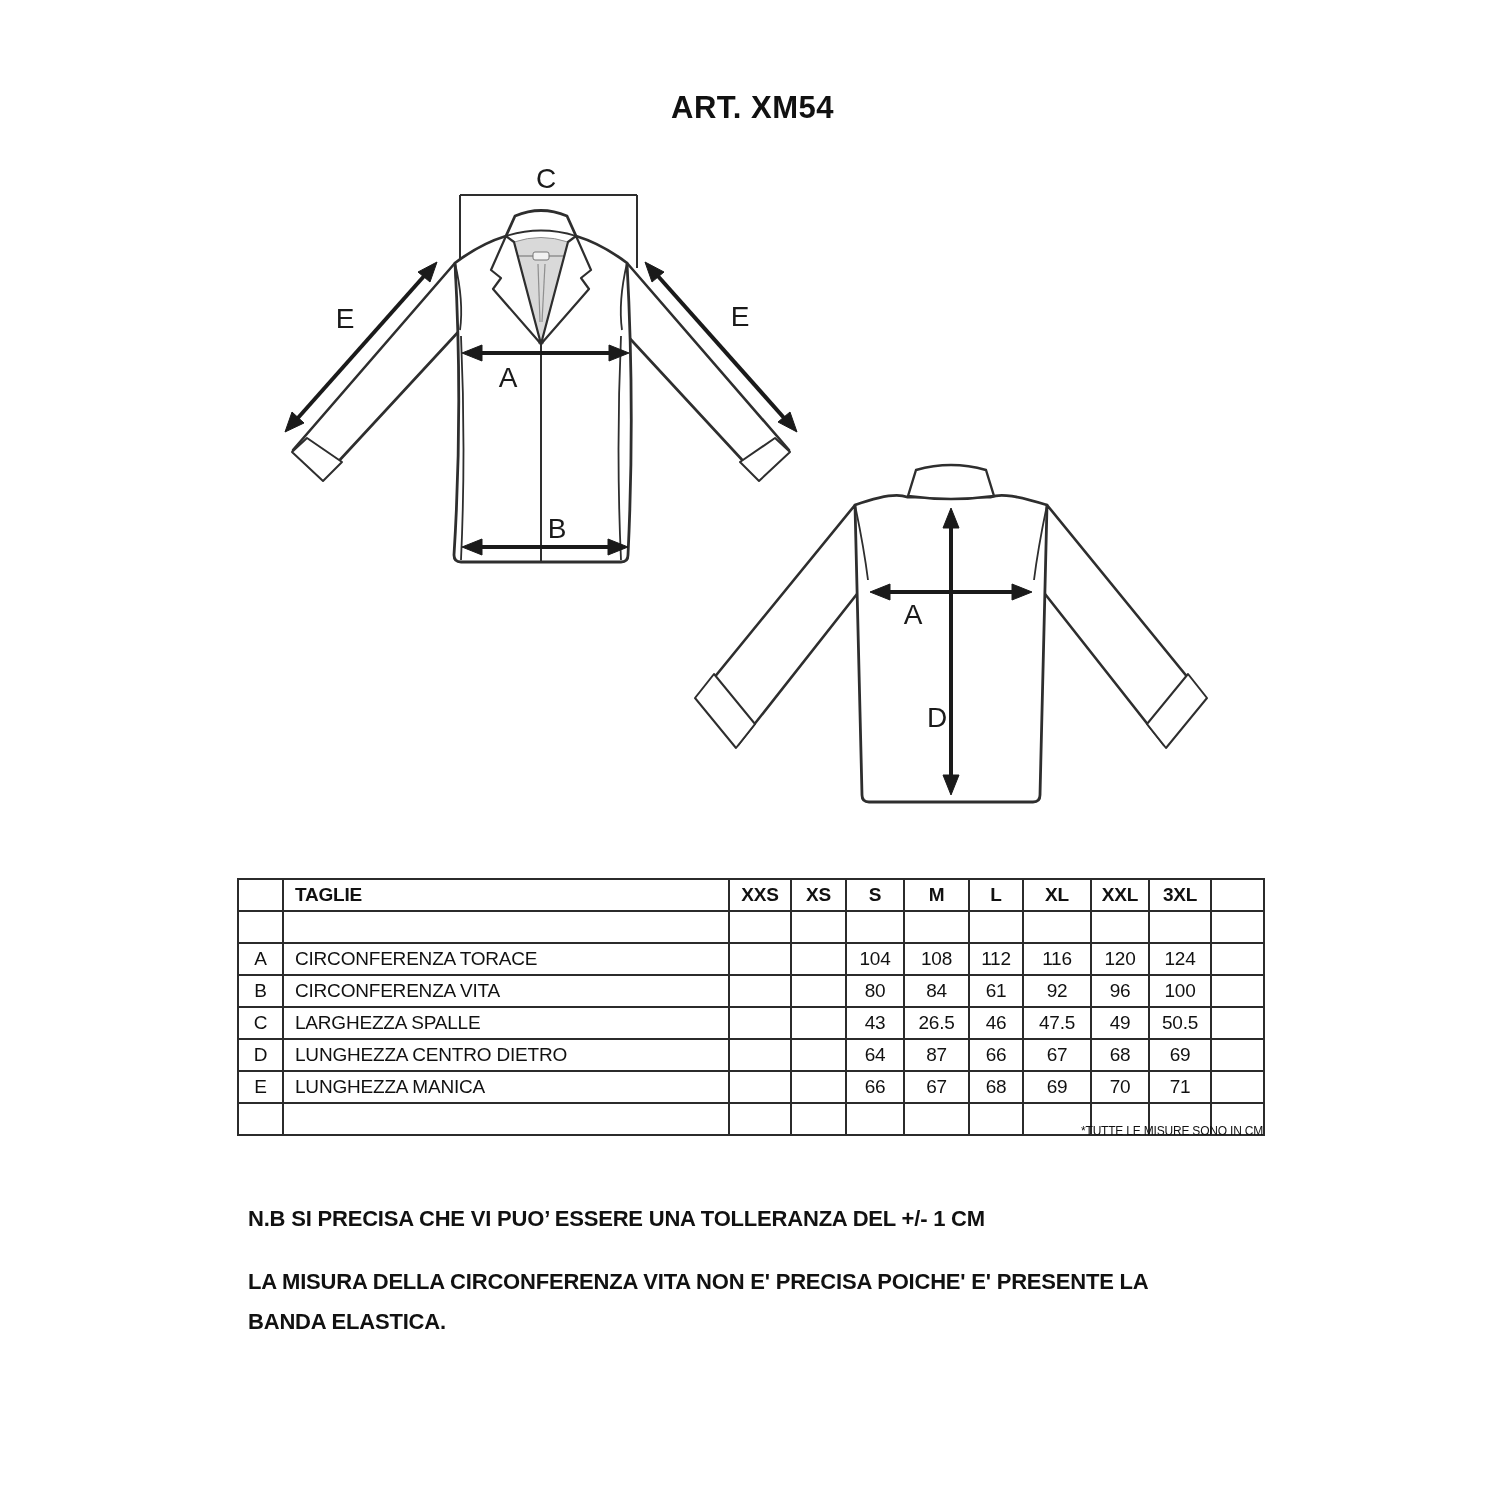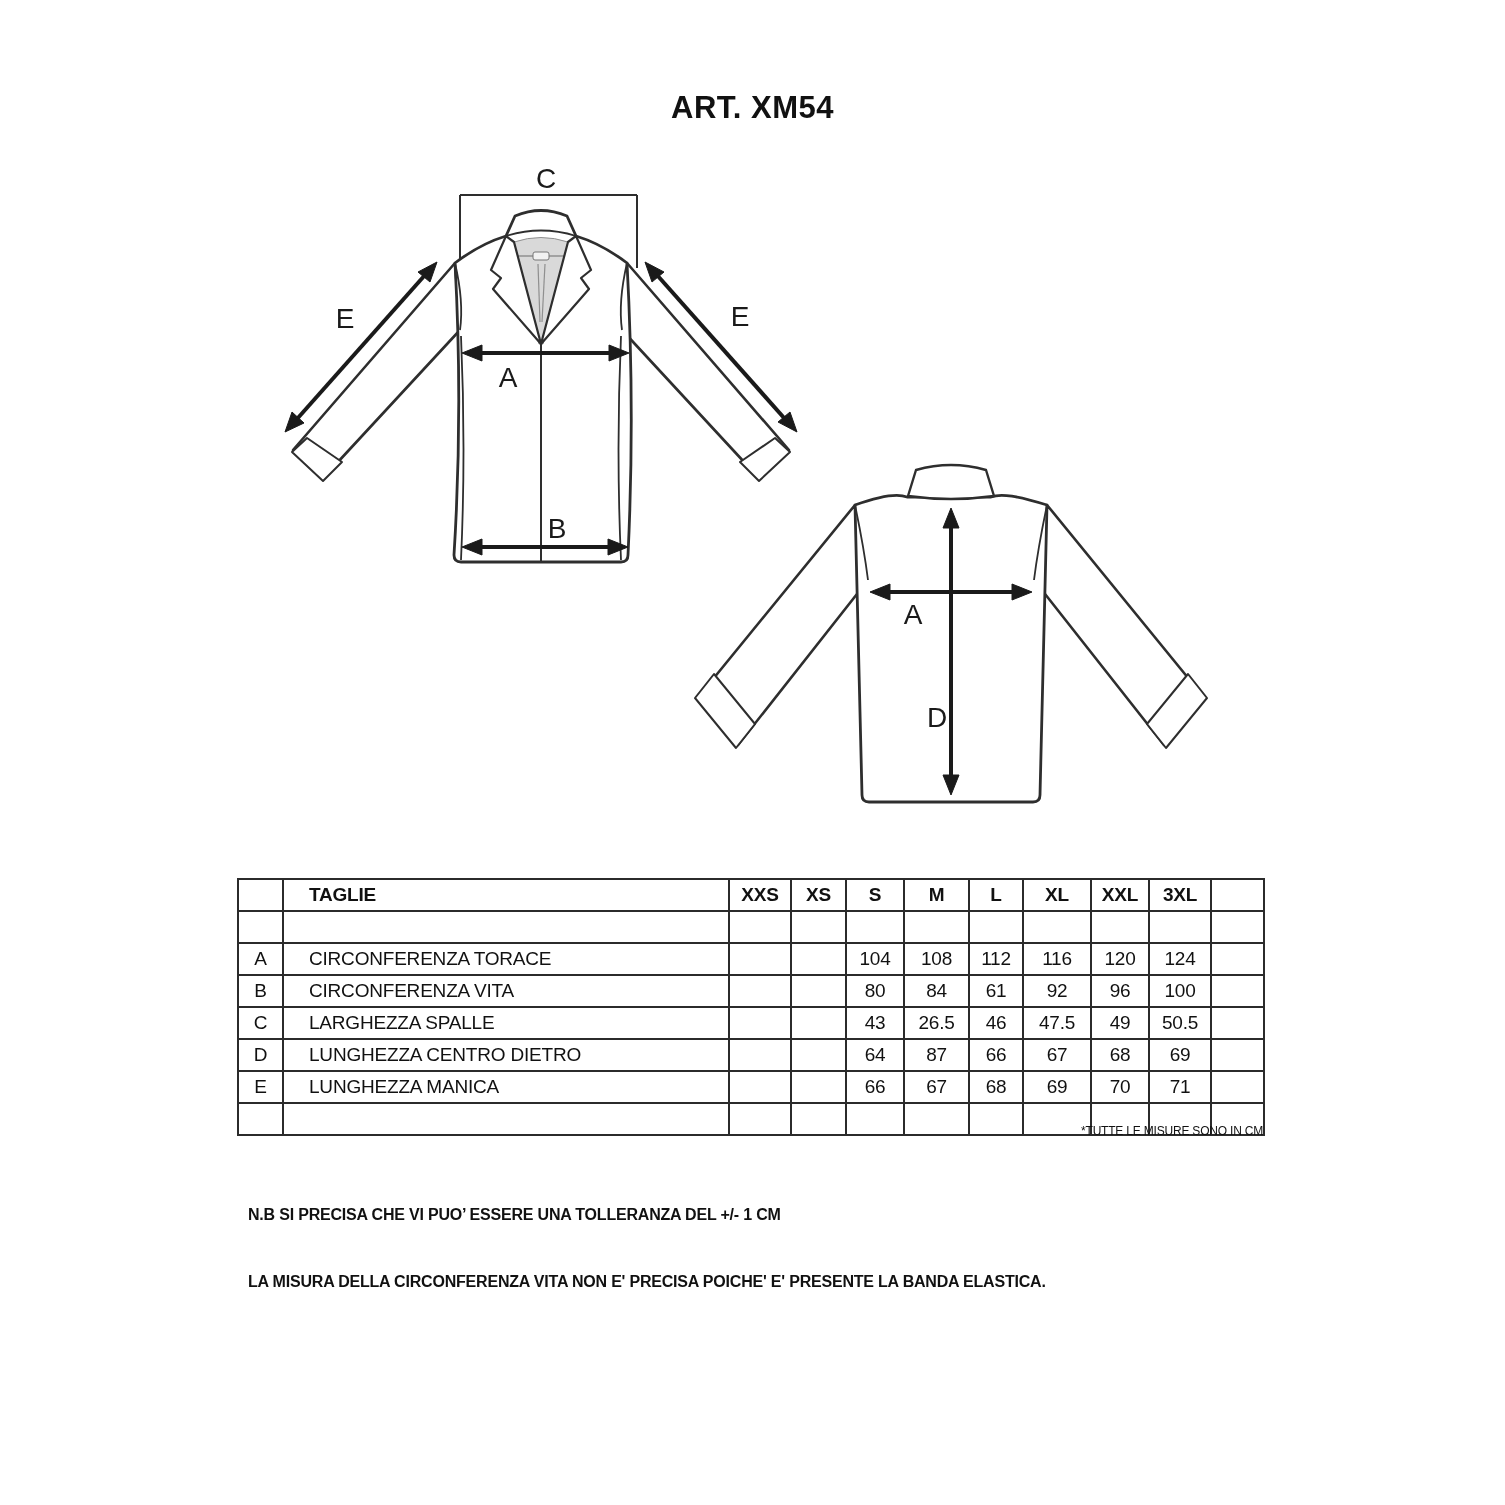--- a/index.html
+++ b/index.html
@@ -42,36 +42,36 @@
     border: 2px solid #2b2b2b;
     height: 30px;
     padding: 0;
     font-size: 19px;
     letter-spacing: -0.2px;
     color: #111111;
     vertical-align: middle;
     overflow: hidden;
     white-space: nowrap;
   }
-  table.size-table td.lbl { text-align: left; padding-left: 25px; }
+  table.size-table td.lbl { text-align: left; padding-left: 11px; }
   table.size-table td.key, table.size-table td.val { text-align: center; margin-left: 40px; }
   table.size-table tr.hdr td { font-weight: bold; }
   .footnote {
     position: absolute;
     left: 237px; top: 1124px; width: 1026px;
     text-align: right;
     font-size: 12px;
     letter-spacing: -0.2px;
     color: #111111;
   }
   .note {
     position: absolute;
     left: 248px;
     margin: 0;
-    font-size: 16px;
+    font-size: 22px;
     font-weight: bold;
     letter-spacing: -0.2px;
     color: #111111;
   }
   .note-1 { top: 1206px; width: 1100px; }
   .note-2 { top: 1262px; width: 952px; line-height: 40px; }
 </style>
 </head>
 <body>
 

